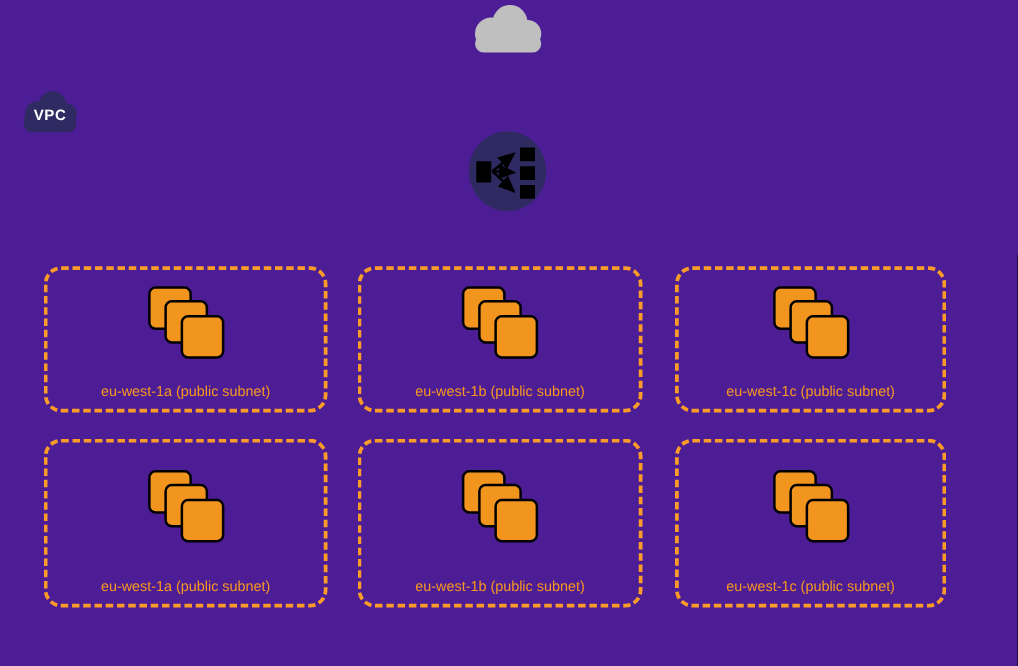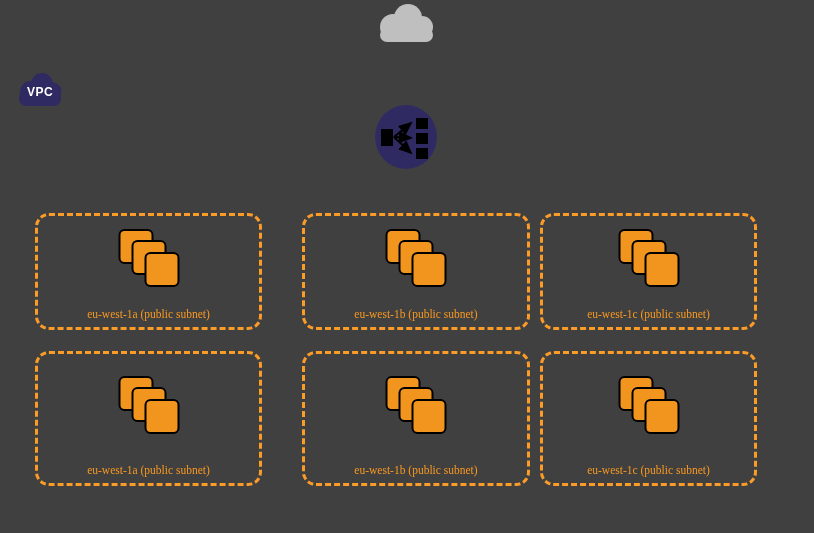--- a/index.html
+++ b/index.html
@@ -1,17 +1,17 @@
 <!DOCTYPE html>
 <html><head>
 <meta charset="utf-8">
 <style>
   html,body{margin:0;padding:0;background:#000;}
   .canvas{
-    position:relative;width:814px;height:533px;background:#404040;overflow:hidden;
+    position:relative;width:814px;height:533px;background:#4c1d95;overflow:hidden;
     font-family:"Liberation Sans", sans-serif;
   }
   .abs{position:absolute;}
 
   
   .internet-cloud{left:372px;top:2px;width:66px;height:42px;}
 
   
   .vpc-icon{left:15px;top:72px;width:50px;height:34px;}
   .vpc-label{
@@ -19,26 +19,26 @@
     color:#fff;font-size:12px;font-weight:bold;letter-spacing:.5px;
   }
 
   
   .elb-icon{left:375px;top:105px;width:62px;height:64px;}
 
   
   .subnet{
     position:absolute;
     border:3px dashed #FB9B28;border-radius:14px;
-    box-sizing:border-box;background:transparent;font-family:Liberation Serif, serif;
+    box-sizing:border-box;background:transparent;
   }
   .r1{top:213px;height:117px;}
   .r2{top:351px;height:135px;}
   .c1{left:35px;width:227px;}
-  .c2{left:302px;width:228px;}
+  .c2{left:286px;width:228px;}
   .c3{left:540px;width:217px;}
 
   .subnet-label{
     position:absolute;left:0;right:0;bottom:7px;
     text-align:center;color:#F89820;font-size:11.5px;
   }
 
   
   .stack{
     position:absolute;width:61px;height:58px;

